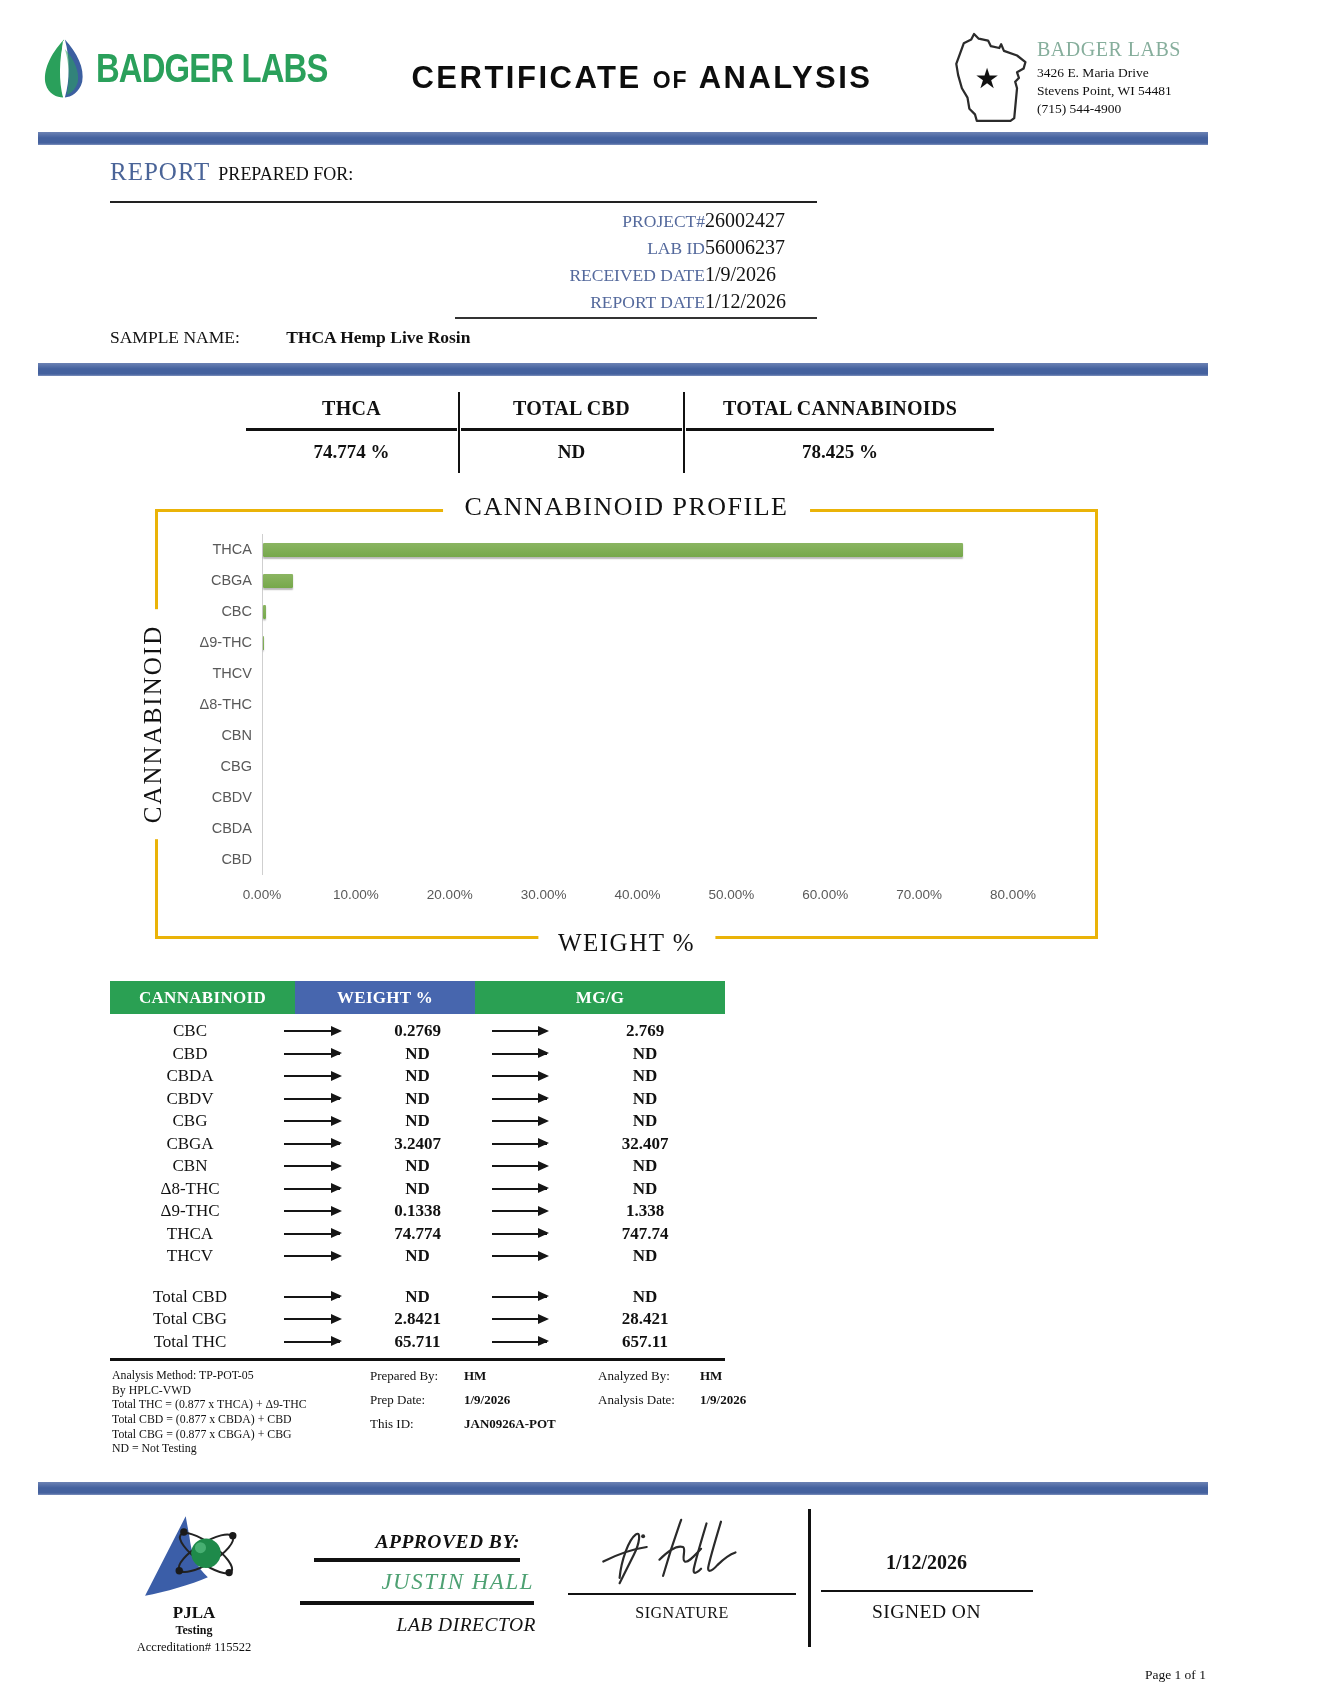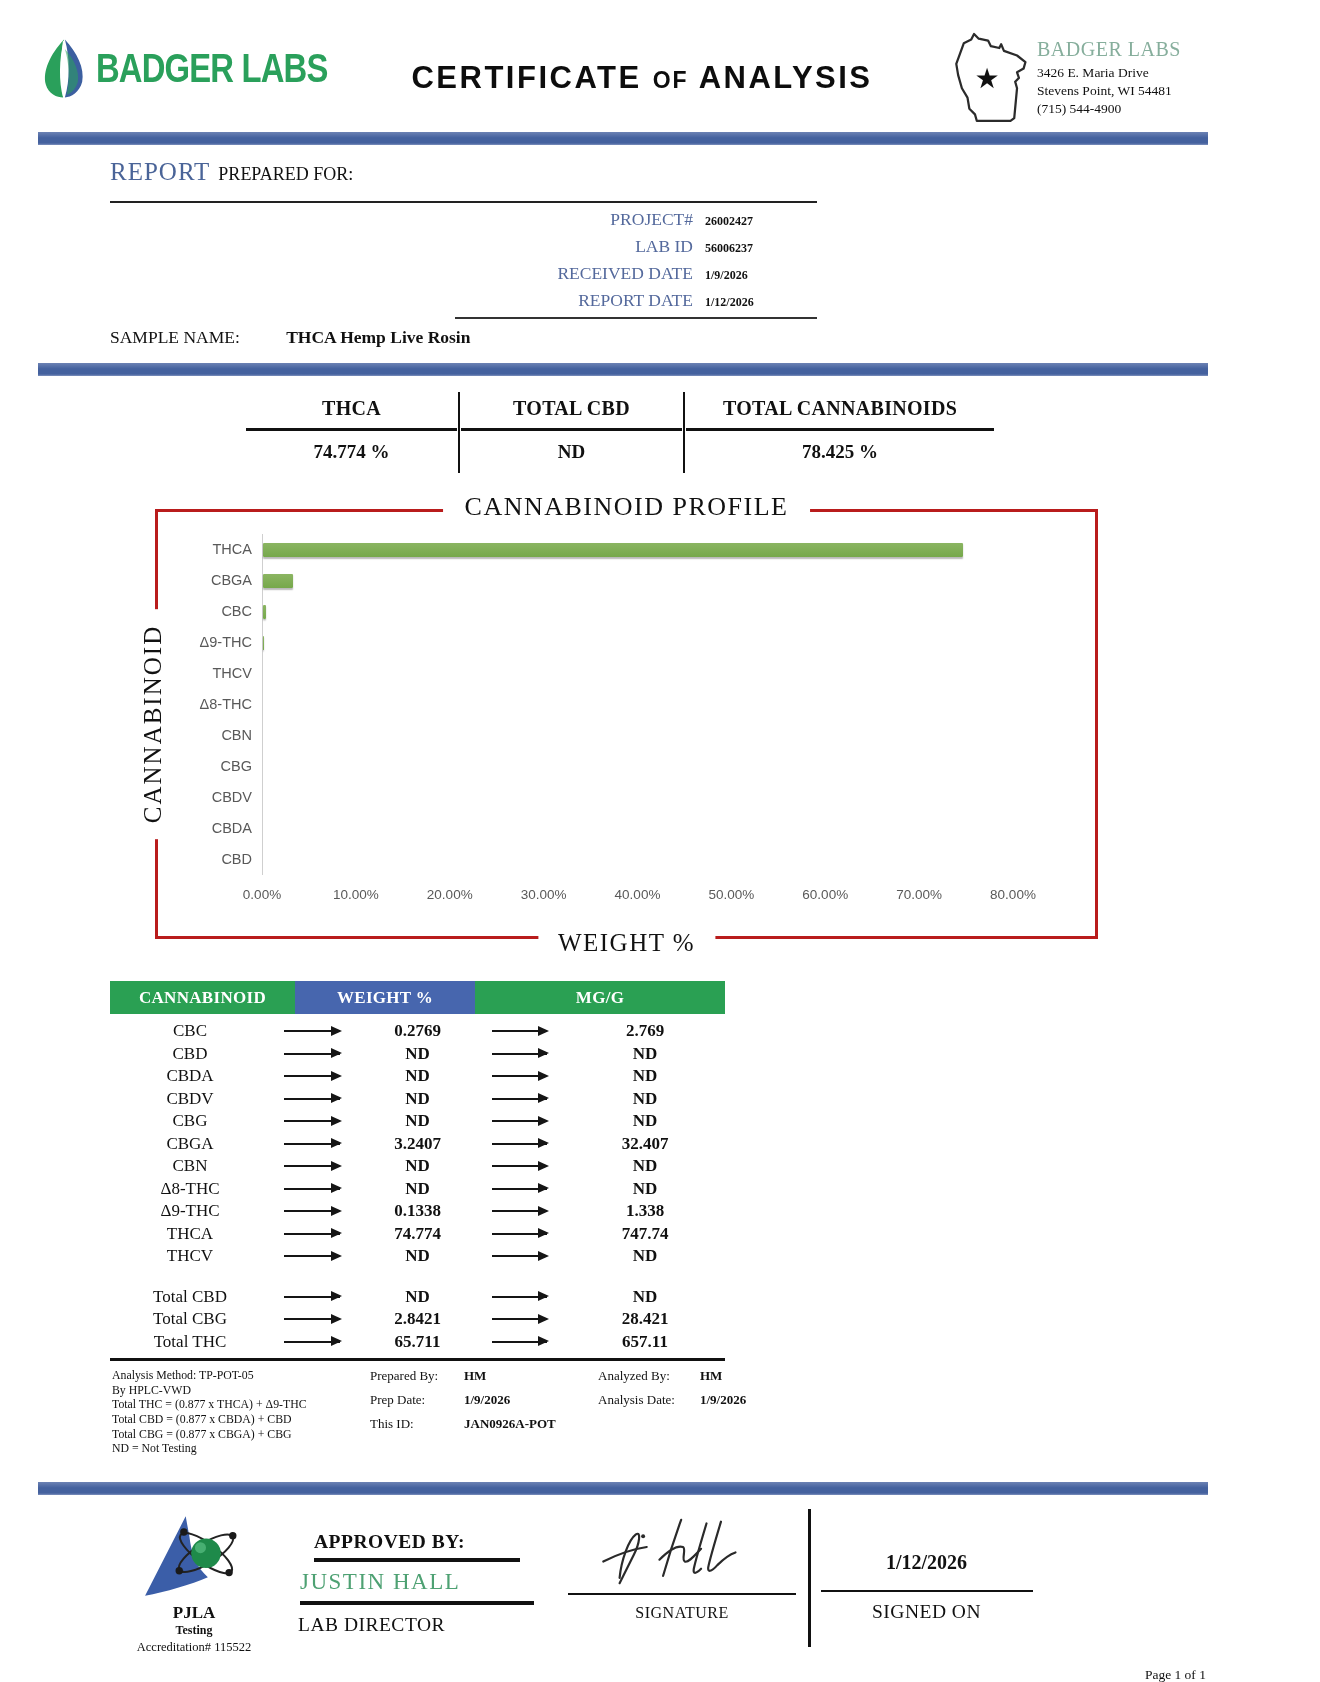--- a/index.html
+++ b/index.html
@@ -30,37 +30,37 @@
   .band-3 { margin-top:26px; }
 
   
   .report { margin:13px 0 0 72px; width:707px; }
   .rhead { border-bottom:2.5px solid #222; padding-bottom:15px; }
   .rword { font-size:25px; color:var(--heading-blue); letter-spacing:1px; }
   .rrest { font-size:18px; color:#111; margin-left:8px; }
   .meta { margin-top:6px; }
   .mrow { display:flex; justify-content:flex-end; align-items:baseline; height:27px; }
   .mlabel { color:var(--label-blue); font-size:17.5px; }
-  .mval { width:112px; font-weight:bold; font-size:12px; margin-left:12px; }
+  .mval { width:112px; font-weight:normal; font-size:20px; }
   .presample { border-top:2px solid #333; width:362px; margin-left:auto; }
   .samplerow { padding:8px 0 2px; font-size:17.5px; }
   .samplename { font-weight:bold; margin-left:42px; }
 
   
   .summary { display:flex; margin:16px 0 0 207px; width:750px; }
   .scol { }
   .scol1 { width:215px; } .scol2 { width:225px; } .scol3 { width:310px; }
   .scol1,.scol2 { border-right:2.5px solid #111; }
   .slabel { text-align:center; font-weight:bold; font-size:20px; letter-spacing:.3px;
             padding:5px 0 8px; border-bottom:3px solid #111; margin:0 1px; }
   .sval { text-align:center; font-weight:bold; font-size:19px; padding:10px 0 10px; }
 
   
   .chart-frame { position:relative; margin:36px 0 0 117px; width:943px; height:430px;
-                 border:3px solid #b91c1c; }
+                 border:3px solid #eab308; }
   .chart-title { position:absolute; top:-20px; left:50%; transform:translateX(-50%); background:#fff;
                  padding:0 22px; font-size:26px; letter-spacing:1.5px; white-space:nowrap; }
   .chart-ylab { position:absolute; left:-19px; top:50%; writing-mode:vertical-rl;
                 transform:translateY(-50%) rotate(180deg); background:#fff; padding:16px 0;
                 font-size:25px; letter-spacing:2px; }
   .plot { display:flex; padding-top:22px; }
   .ycol { width:104px; }
   .ylab { height:31px; line-height:31px; text-align:right; padding-right:10px;
           font-family:"Liberation Sans", sans-serif; font-size:14.5px; color:#595959; }
   .bars { width:750px; border-left:1.5px solid #cfcfcf; }
@@ -100,21 +100,21 @@
   .nright { font-size:13px; margin-left:20px; }
   .nright .nlabel { width:102px; }
 
   
   .approval { display:flex; margin:10px 0 0 70px; align-items:flex-start; }
   .pjla { width:172px; text-align:center; }
   .pjla svg { width:120px; height:102px; }
   .pjla-l1 { font-weight:bold; font-size:17px; margin-top:-8px; }
   .pjla-l2 { font-weight:bold; font-size:12px; }
   .pjla-l3 { font-size:12.5px; margin-top:2px; }
-  .approved { width:238px; margin:26px 0 0 18px; text-align:left; }
+  .approved { width:238px; margin:26px 0 0 18px; text-align:right;font-style:italic; }
   .ap-label { font-size:19.5px; font-weight:bold; letter-spacing:.5px; padding-bottom:5px;
               border-bottom:4px solid #111; margin:0 16px; }
   .ap-name { font-size:23px; color:var(--name-green); letter-spacing:1.5px; padding:7px 0 6px;
              border-bottom:4px solid #111; margin:0 2px; }
   .ap-title { font-size:19.5px; padding-top:9px; letter-spacing:.5px; }
   .sig { width:228px; margin-left:32px; text-align:center; }
   .sig svg { height:86px; margin-top:4px; }
   .sig-line { border-top:2.5px solid #111; margin-top:-6px; }
   .sig-label { font-size:16px; padding-top:9px; letter-spacing:.5px; }
   .vdiv { width:2.5px; height:138px; background:#111; margin:4px 2px 0 12px; flex-shrink:0; }

